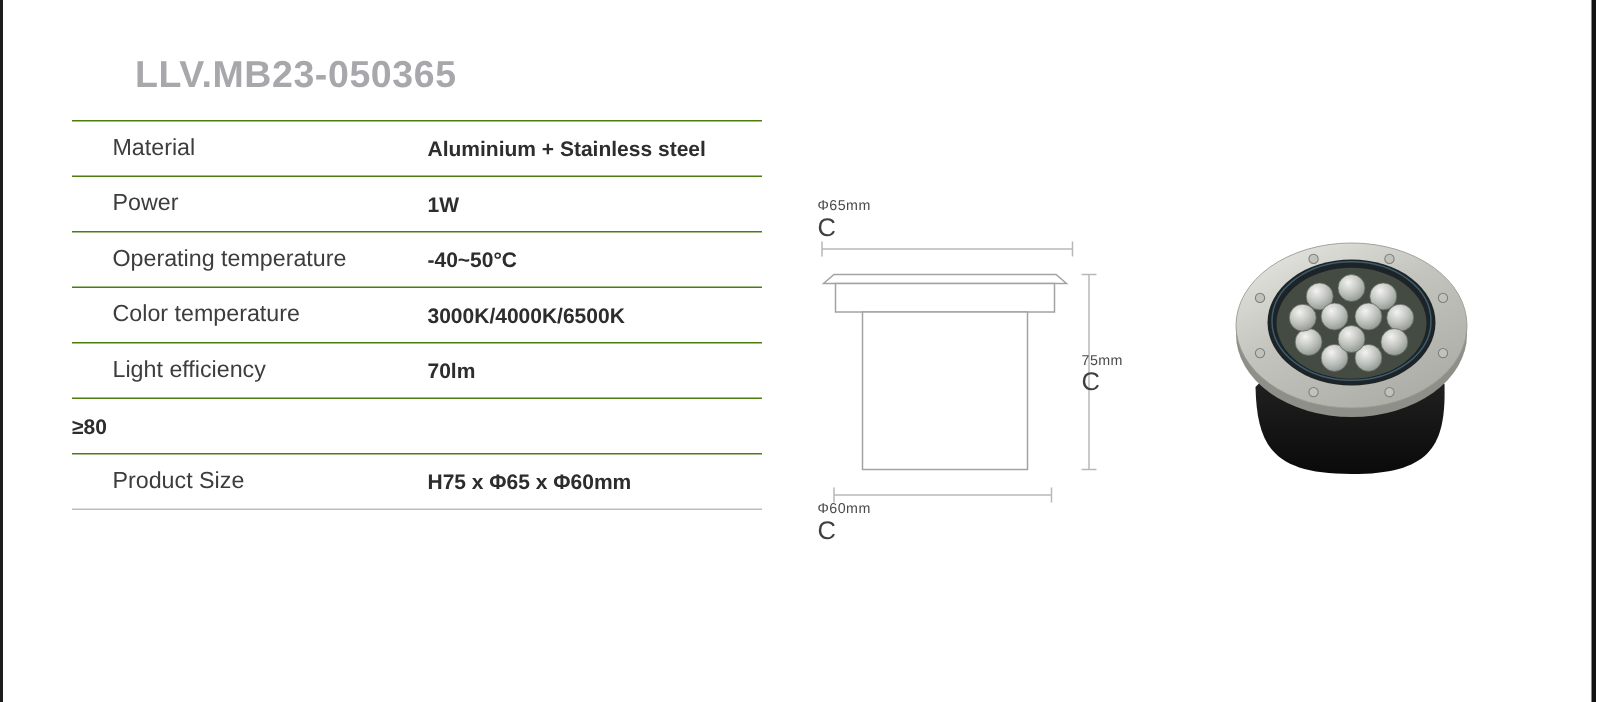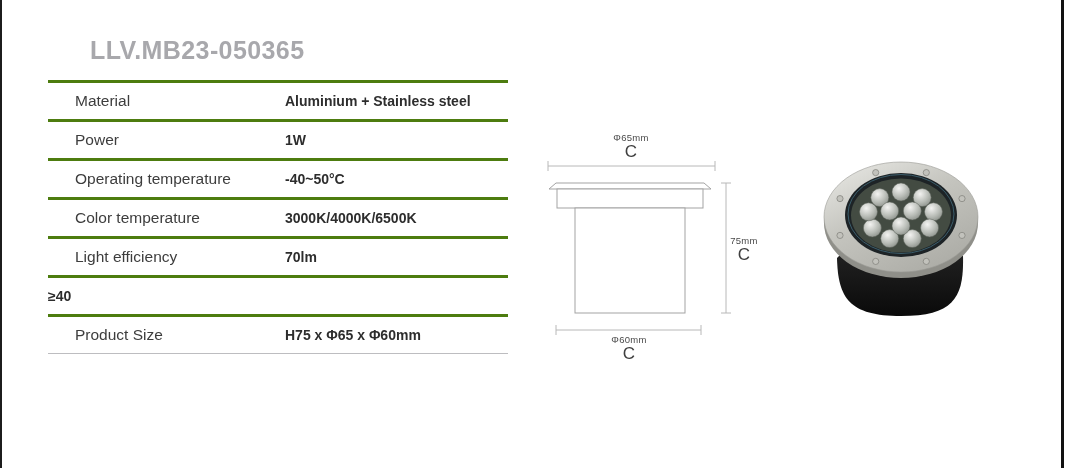--- a/index.html
+++ b/index.html
@@ -12,35 +12,35 @@
 
   .title {
     position:absolute; left:74px; top:20px; margin:16px;
     font-size:25px; font-weight:bold; letter-spacing:.4px; color:#a8a8ac;
   }
 
   
   .spec-table { position:absolute; left:48px; top:80px; width:460px; }
   .spec-row {
     height:36px; display:flex; align-items:center;
-    border-top:3px solid #4d7c0f;
+    border-top:1px solid #4d7c0f;
   }
   .spec-row:last-child { border-bottom:1px solid #bdbdc0; }
   .spec-label {
     width:237px; padding-left:27px; box-sizing:border-box;
     font-size:15.5px; color:#3d3d3d; white-space:nowrap;
   }
   .spec-value {
     font-weight:bold; font-size:14px; color:#2d2d2d; white-space:nowrap;
   }
 
   
   .diagram { position:absolute; left:545px; top:128px; width:235px; height:250px; }
   .diagram svg { position:absolute; left:0; top:0; }
-  .dim { position:absolute; text-align:center; color:#4a4a4a; }
+  .dim { position:absolute; color:#4a4a4a; }
   .dim .lbl { display:block; font-size:9.5px; letter-spacing:.3px; }
   .dim .c   { display:block; font-size:17px; line-height:16px; margin-top:1px; color:#3f3f3f; }
   .dim-top    { left:0;     top:4px;   width:172px; }
   .dim-right  { left:176px; top:107px; width:46px;  }
   .dim-bottom { left:0;     top:206px; width:168px; }
 
   
   .photo { position:absolute; left:815px; top:150px; }
 </style>
 </head>
@@ -74,21 +74,21 @@
       <div class="spec-label">Color temperature</div>
       <div class="spec-value">3000K/4000K/6500K</div>
     </div>
 
     <div class="spec-row">
       <div class="spec-label">Light efficiency</div>
       <div class="spec-value">70lm</div>
     </div>
 
     <div class="spec-row">
-      <div class="spec-value">≥40</div>
+      <div class="spec-value">≥80</div>
     </div>
 
 
     <div class="spec-row">
       <div class="spec-label">Product Size</div>
       <div class="spec-value">H75 x Φ65 x Φ60mm</div>
     </div>
   </div>
 
   <div class="diagram">

